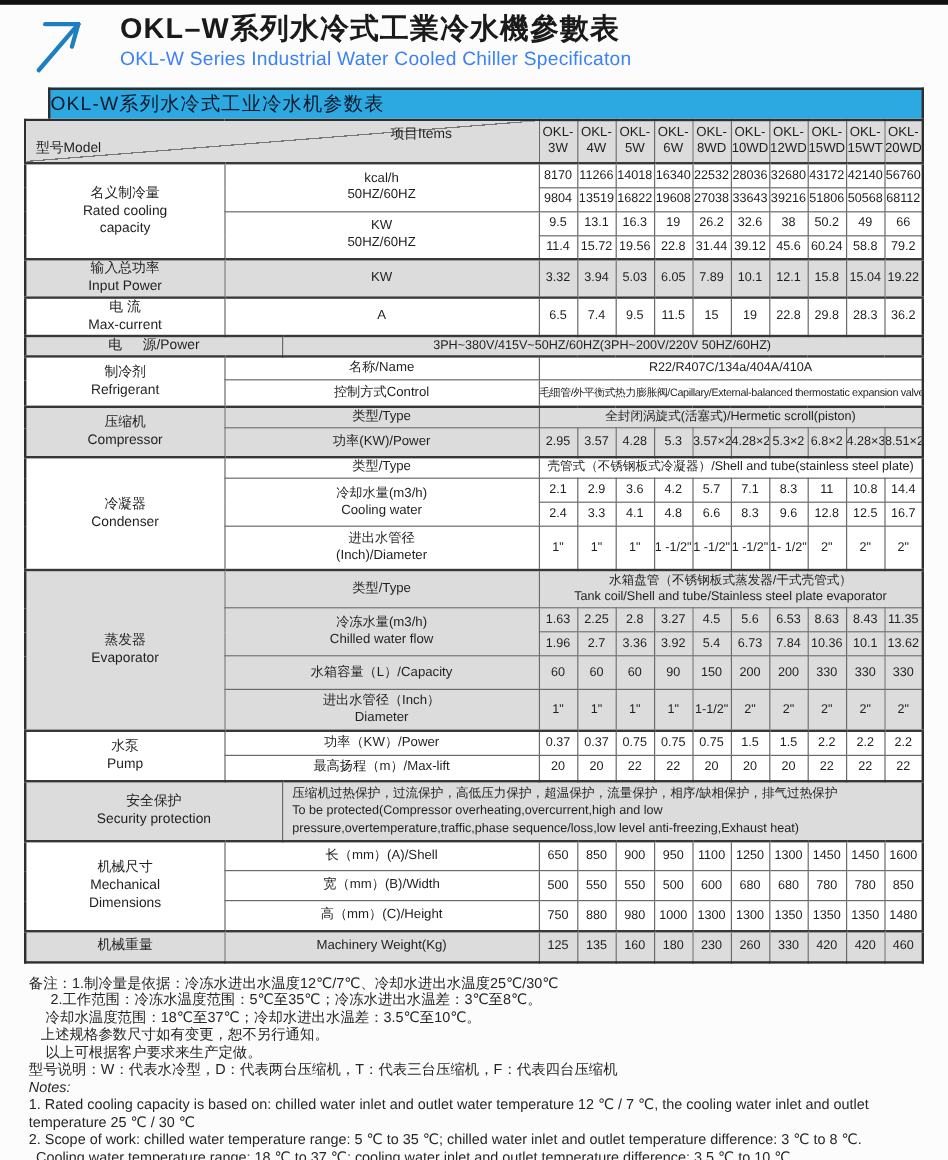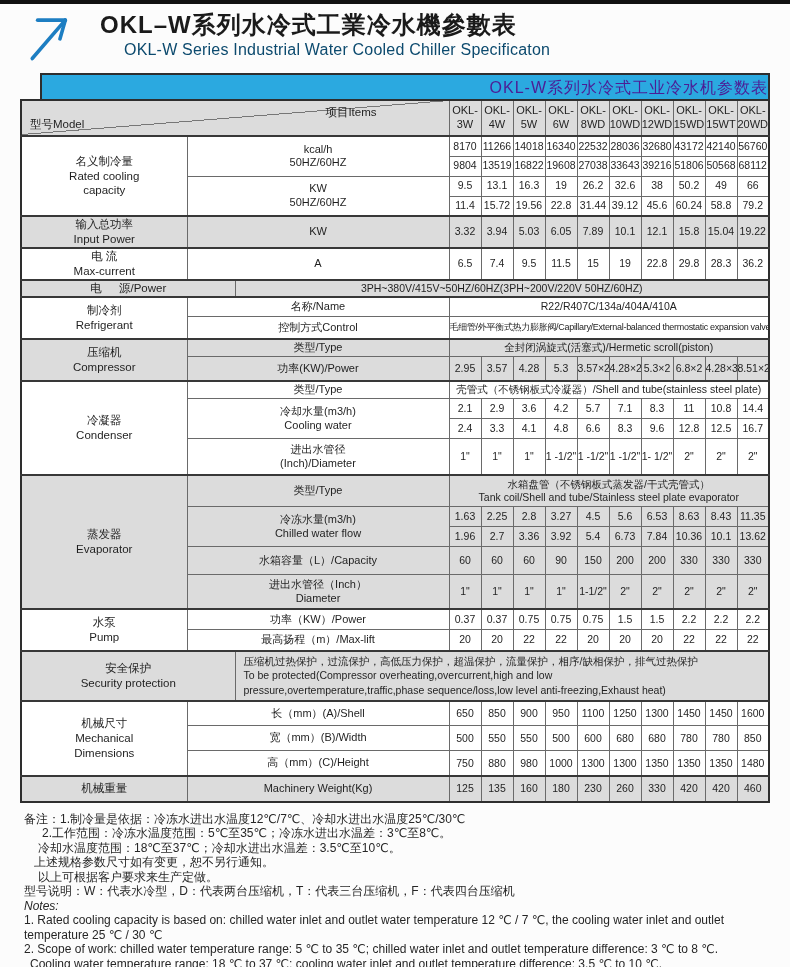--- a/index.html
+++ b/index.html
@@ -6,24 +6,24 @@
   *{ box-sizing:border-box; }
   html,body{ margin:0; padding:0; }
   body{
     width:790px; min-height:967px; background:#fcfcfc;
     font-family:"Liberation Sans","DejaVu Sans",sans-serif; color:#1f1f1f;
   }
   .topbar{ height:4px; background:#111; }
   .header{ display:flex; align-items:flex-start; gap:24px; padding:7px 20px 0 26px; }
   .logo{ width:50px; height:50px; flex:0 0 auto; margin-top:2px; }
   .title-zh{ font-size:24px; font-weight:bold; letter-spacing:1px; color:#1a1a1a; line-height:1.15; }
-  .title-en{ font-size:16px; color:#0c4a6e; margin-top:2px; letter-spacing:0.2px;margin-left:24px; }
+  .title-en{ font-size:16px; color:#3b82f6; margin-top:2px; letter-spacing:0.2px; }
   .table-wrap{ margin:10px 20px 0 20px; width:750px; }
   .caption{
-    background:var(--accent); color:#4c1d95; text-align:right;
+    background:var(--accent); color:#0f172a; text-align:left;
     font-size:16px; height:26px; line-height:26px; letter-spacing:1px;
     border:2px solid #2e2e2e; border-bottom:none;margin-left:20px;
   }
   table{ border-collapse:collapse; table-layout:fixed; width:750px; border:2px solid #2e2e2e; background:#fff; }
   th,td{
     border:1px solid var(--bthin); text-align:center; vertical-align:middle;
     padding:0; font-size:11px; line-height:1.25; overflow:hidden; font-weight:normal;
   }
   thead tr{ height:36px; }
   thead th{ background:var(--gray); }

